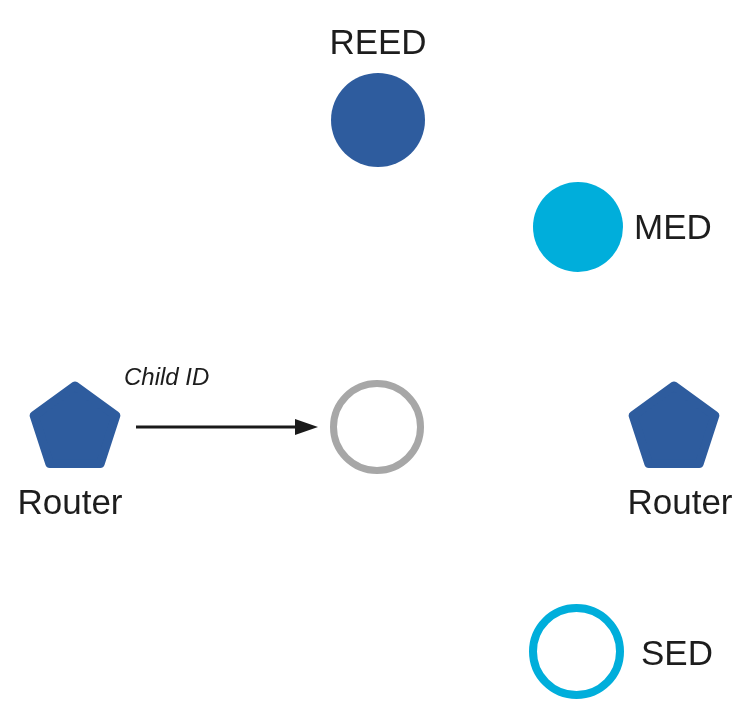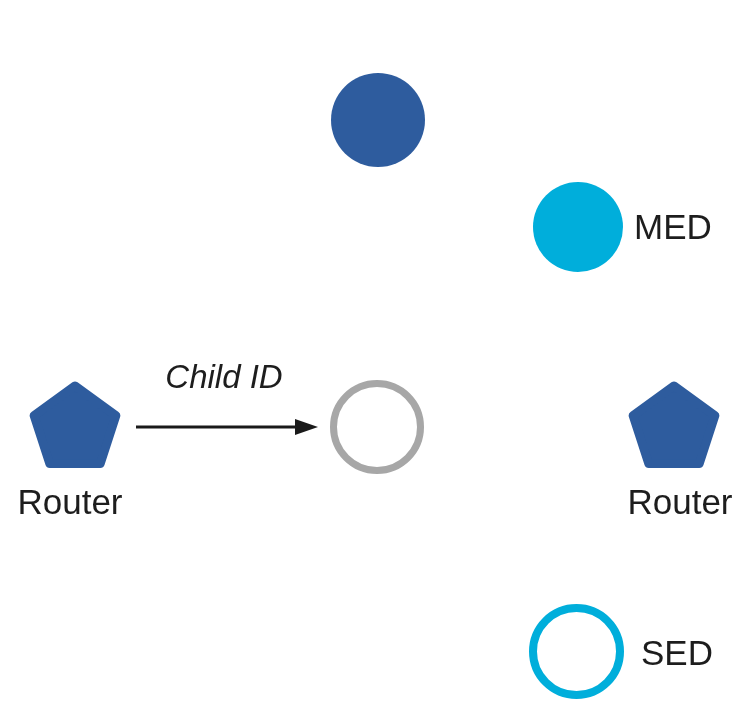--- a/index.html
+++ b/index.html
@@ -22,33 +22,33 @@
     text-align: center;
     font-size: 35px;
     line-height: 36px;
     color: #1d1d1d;
     white-space: nowrap;
   }
   .node-label.left-align { text-align: left; width: 120px; }
   .msg-label {
     position: absolute;
     width: 200px;
-    text-align: center;
     font-style: italic;
-    font-size: 33px;
+    font-size: 24px;
     line-height: 29px;
     color: #1d1d1d;
   }
   svg { display: block; }
 </style>
 </head>
 <body>
 
 <div class="canvas">
 
+  <div class="node-label" style="left:278px; top:24px;">REED</div>
   <svg class="abs" style="left:330px; top:72px;" width="96" height="96" viewBox="0 0 96 96">
     <circle cx="48" cy="48" r="47" fill="#2E5C9E"></circle>
   </svg>
 
   <svg class="abs" style="left:532px; top:181px;" width="92" height="92" viewBox="0 0 92 92">
     <circle cx="46" cy="46" r="45" fill="#00AEDB"></circle>
   </svg>
   <div class="node-label left-align" style="left:634px; top:209px;">MED</div>
 
   <svg class="abs" style="left:26px; top:381px;" width="98" height="88" viewBox="0 0 100 90">

